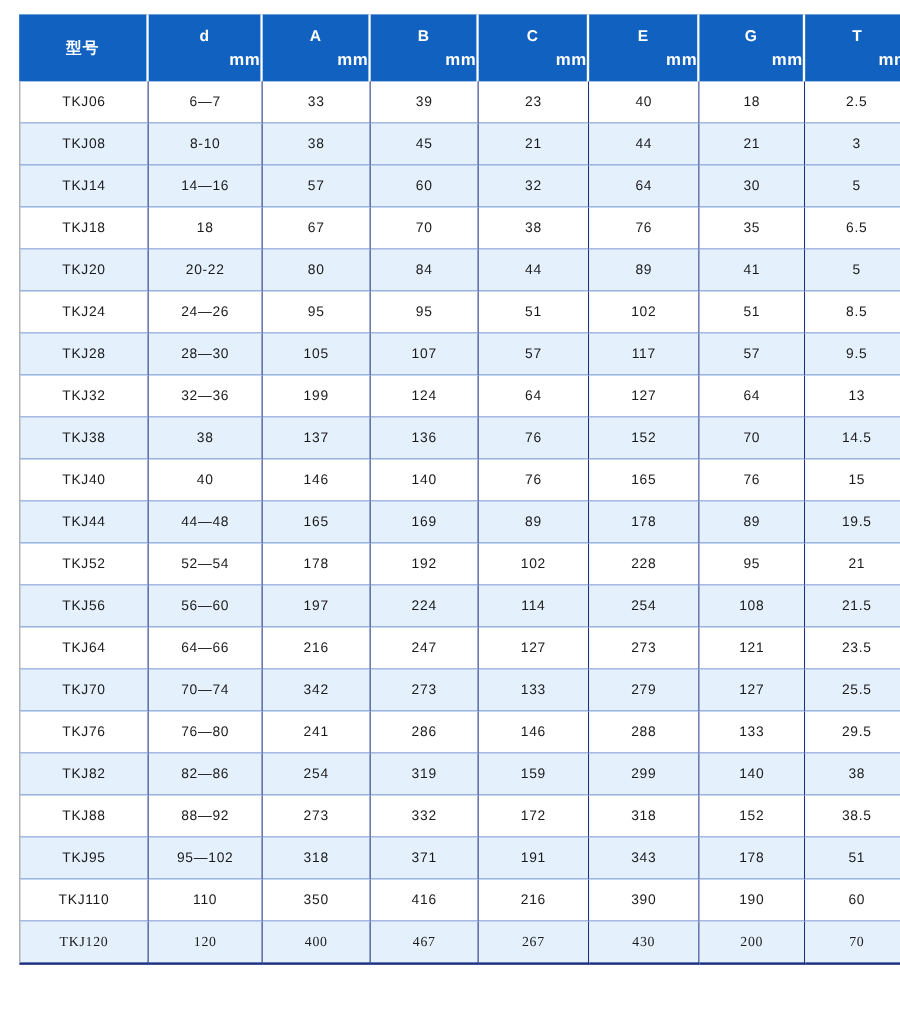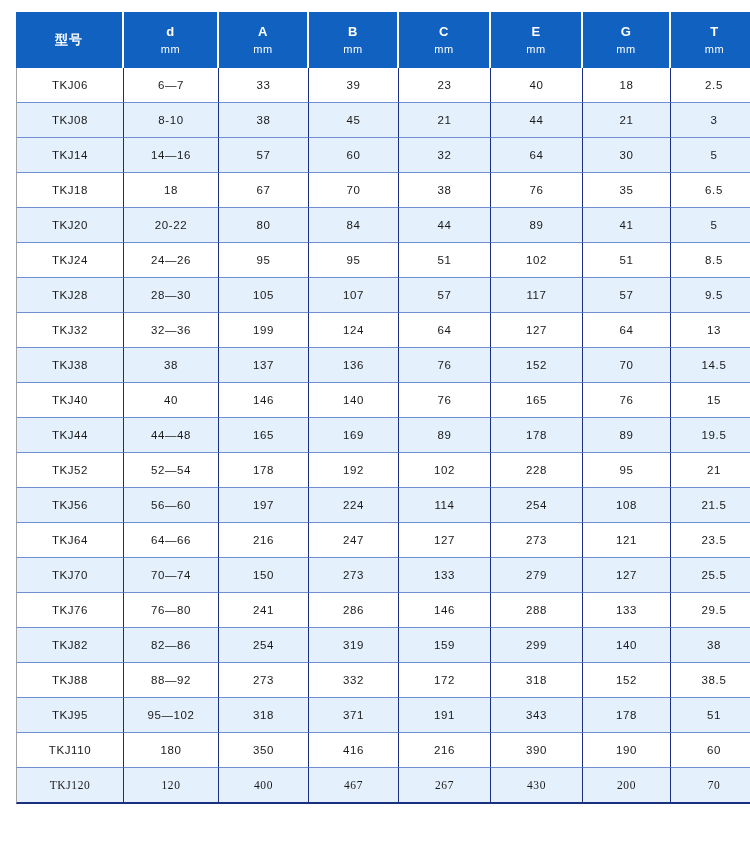--- a/index.html
+++ b/index.html
@@ -44,24 +44,25 @@
   table.spec-table thead th:last-child {
     border-right: 0;
   }
   th .sym {
     display: block;
     font-size: 13px;
     font-weight: bold;
   }
   th .unit {
     display: block;
-    font-size: 11px;
-    font-weight: normal;
+    font-size: 14px;
+    font-weight: bold;
     margin-top: 3px;
     letter-spacing: 0.5px;
+    text-align: right;
   }
   th .cn {
     display: block;
     font-size: 13px;
     font-weight: bold;
     letter-spacing: 1px;
   }
   
   table.spec-table tbody td {
     height: 34px;
@@ -286,21 +287,21 @@
           <td>216</td>
           <td>247</td>
           <td>127</td>
           <td>273</td>
           <td>121</td>
           <td>23.5</td>
         </tr>
         <tr class="row-even">
           <td>TKJ70</td>
           <td>70—74</td>
-          <td>150</td>
+          <td>342</td>
           <td>273</td>
           <td>133</td>
           <td>279</td>
           <td>127</td>
           <td>25.5</td>
         </tr>
         <tr class="row-odd">
           <td>TKJ76</td>
           <td>76—80</td>
           <td>241</td>
@@ -335,21 +336,21 @@
           <td>95—102</td>
           <td>318</td>
           <td>371</td>
           <td>191</td>
           <td>343</td>
           <td>178</td>
           <td>51</td>
         </tr>
         <tr class="row-odd">
           <td>TKJ110</td>
-          <td>180</td>
+          <td>110</td>
           <td>350</td>
           <td>416</td>
           <td>216</td>
           <td>390</td>
           <td>190</td>
           <td>60</td>
         </tr>
         <tr class="row-even">
           <td>TKJ120</td>
           <td>120</td>

